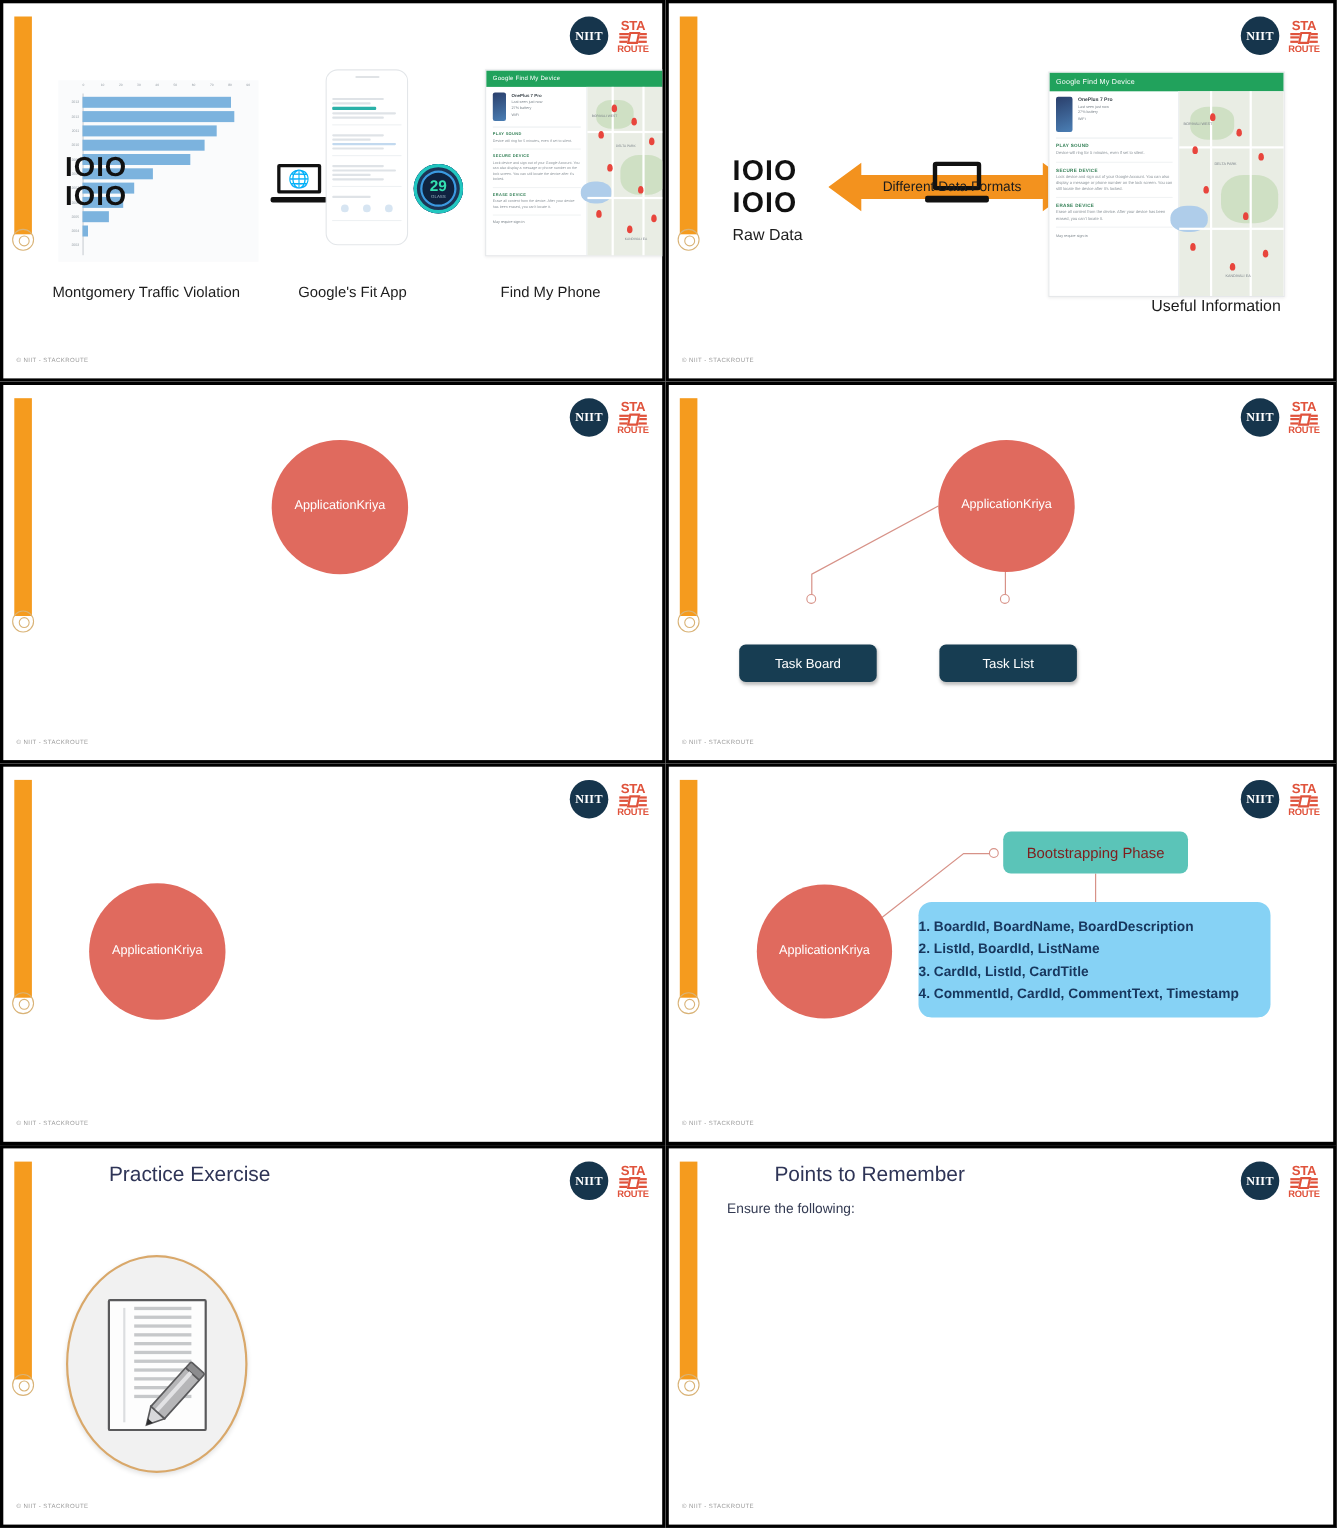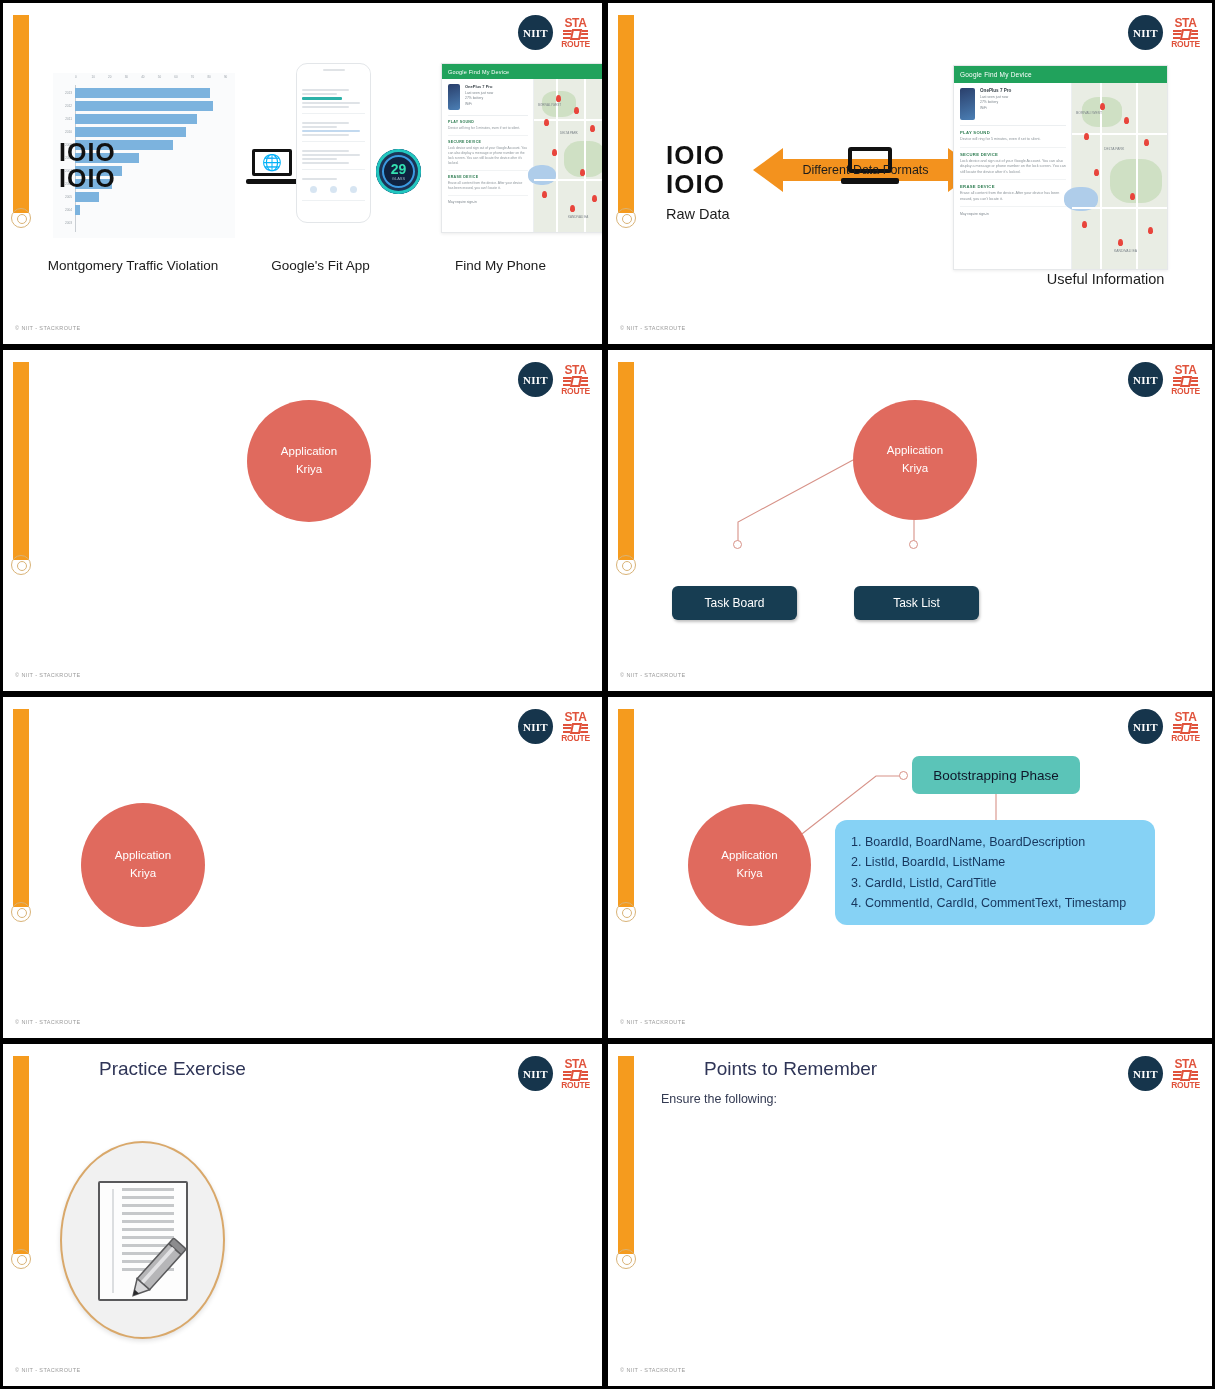--- a/index.html
+++ b/index.html
@@ -193,38 +193,38 @@
                     border: 4px solid #111; border-radius: 3px; background: transparent; }
   .ddf-laptop .bs { position:absolute; left: 0; top: 31px; width: 58px; height: 6px;
                     background:#111; border-radius: 2px; }
   .useful-cap { position:absolute; left: 400px; top: 268px; width: 195px;
                 text-align:center; font-size: 14.5px; color:#1c1c1c; }
 
   
   .kriya {
     position:absolute; border-radius: 50%;
     background: #E06A5E; color: #fff;
-    display:flex; flex-direction:column; align-items:center; justify-content:center;
+    display:flex; align-items:center; justify-content:center;
     font-size: 11.5px; line-height: 1.55; text-align:center;
   }
   .node-dark {
     position:absolute; background:#173D52; color:#fff;
     border-radius: 6px; display:flex; align-items:center; justify-content:center;
     font-size: 12px; box-shadow: 1px 2px 3px rgba(0,0,0,.25); margin-top: 32px;
   }
   .hub { position:absolute; width:9px; height:9px; border-radius:50%;
          border:1.4px solid #D79288; background:#fff; }
   .node-teal {
-    position:absolute; background:#5BC4B8; color:#0f172a;
+    position:absolute; background:#5BC4B8; color:#7f1d1d;
     border-radius: 7px; display:flex; align-items:center; justify-content:center;
     font-size: 13.5px;
   }
   .node-blue {
     position:absolute; background:#86D2F5; color:#17365D;
-    border-radius: 12px; padding: 12px 16px; font-size: 12.5px; line-height: 1.62;
+    border-radius: 12px; padding: 12px 0; font-size: 12.5px; line-height: 1.62; font-weight: bold;
   }
   .node-blue div { white-space: nowrap; }
 
   
   .pe-circle {
     position:absolute; left: 57px; top: 97px; width: 165px; height: 198px;
     border-radius: 50%; background: #F1F1F1; border: 2px solid #D9A86A;
     box-shadow: 0 2px 5px rgba(0,0,0,.12);
   }
   .pe-doc {

